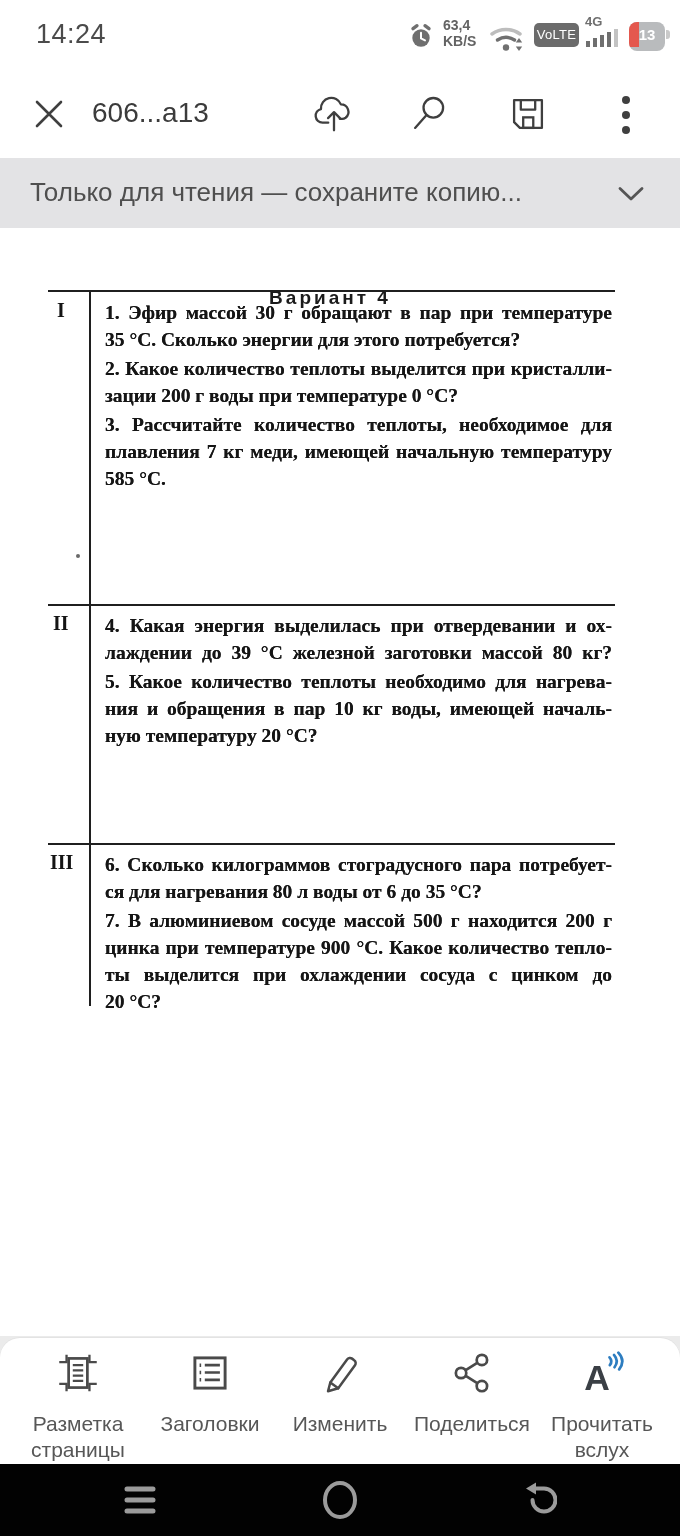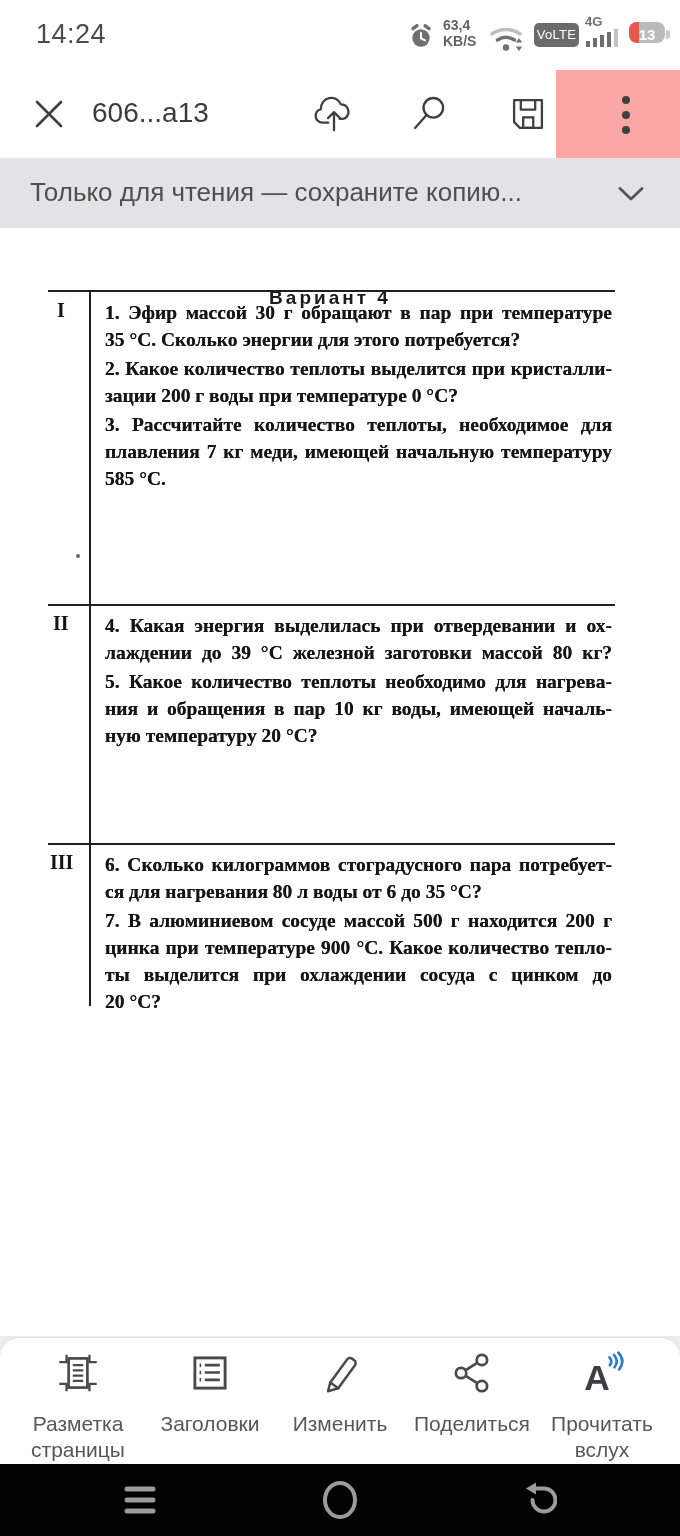--- a/index.html
+++ b/index.html
@@ -8,28 +8,28 @@
   .abs{position:absolute;}
 
   
   .status-bar{left:0;top:0;width:680px;height:70px;background:#fff;}
   .time{left:36px;top:19px;font-size:27px;color:#4b4b4b;letter-spacing:.5px;}
   .speed{left:443px;top:17px;font-size:14px;line-height:16px;color:#636363;font-weight:600;}
   .volte-badge{left:534px;top:23px;width:45px;height:24px;background:#6b6b6b;border-radius:5px;
                color:#fff;font-size:13px;font-weight:400;text-align:center;line-height:24px;letter-spacing:.3px;}
   .net-4g{left:585px;top:14px;font-size:13px;font-weight:700;color:#6f6f6f;}
   .battery{left:629px;top:22px;width:43px;height:25px;}
-  .battery .body{position:absolute;left:0;top:0;width:36px;height:21px;background:#b9bbbd;border-radius:8px;overflow:hidden;}
+  .battery .body{position:absolute;left:0;top:0;width:36px;height:29px;background:#b9bbbd;border-radius:8px;overflow:hidden;}
   .battery .red{position:absolute;left:0;top:0;width:10px;height:25px;background:#e4584e;}
   .battery .pct{position:absolute;left:0;top:0;width:36px;height:25px;color:#fff;font-size:15px;font-weight:700;
                 text-align:center;line-height:25px;}
   .battery .nub{position:absolute;left:37px;top:8px;width:4px;height:9px;background:#c9c9c9;border-radius:0 3px 3px 0;}
 
   
-  .app-toolbar{left:0;top:70px;width:556px;height:88px;background:#fff;}
+  .app-toolbar{left:0;top:70px;width:680px;height:88px;background:#fff;}
   .doc-title-chip{left:92px;top:27px;font-size:28px;color:#3b3b3b;}
   .tb-icon{top:21px;width:46px;height:46px;}
 
   
   .banner{left:0;top:158px;width:680px;height:70px;background:#e3e3e5;}
   .banner-text{left:30px;top:19px;font-size:26px;color:#4f4f4f;}
   .banner-chevron{left:616px;top:27px;}
 
   
   .page{left:0;top:228px;width:680px;height:1110px;background:#fff;}

